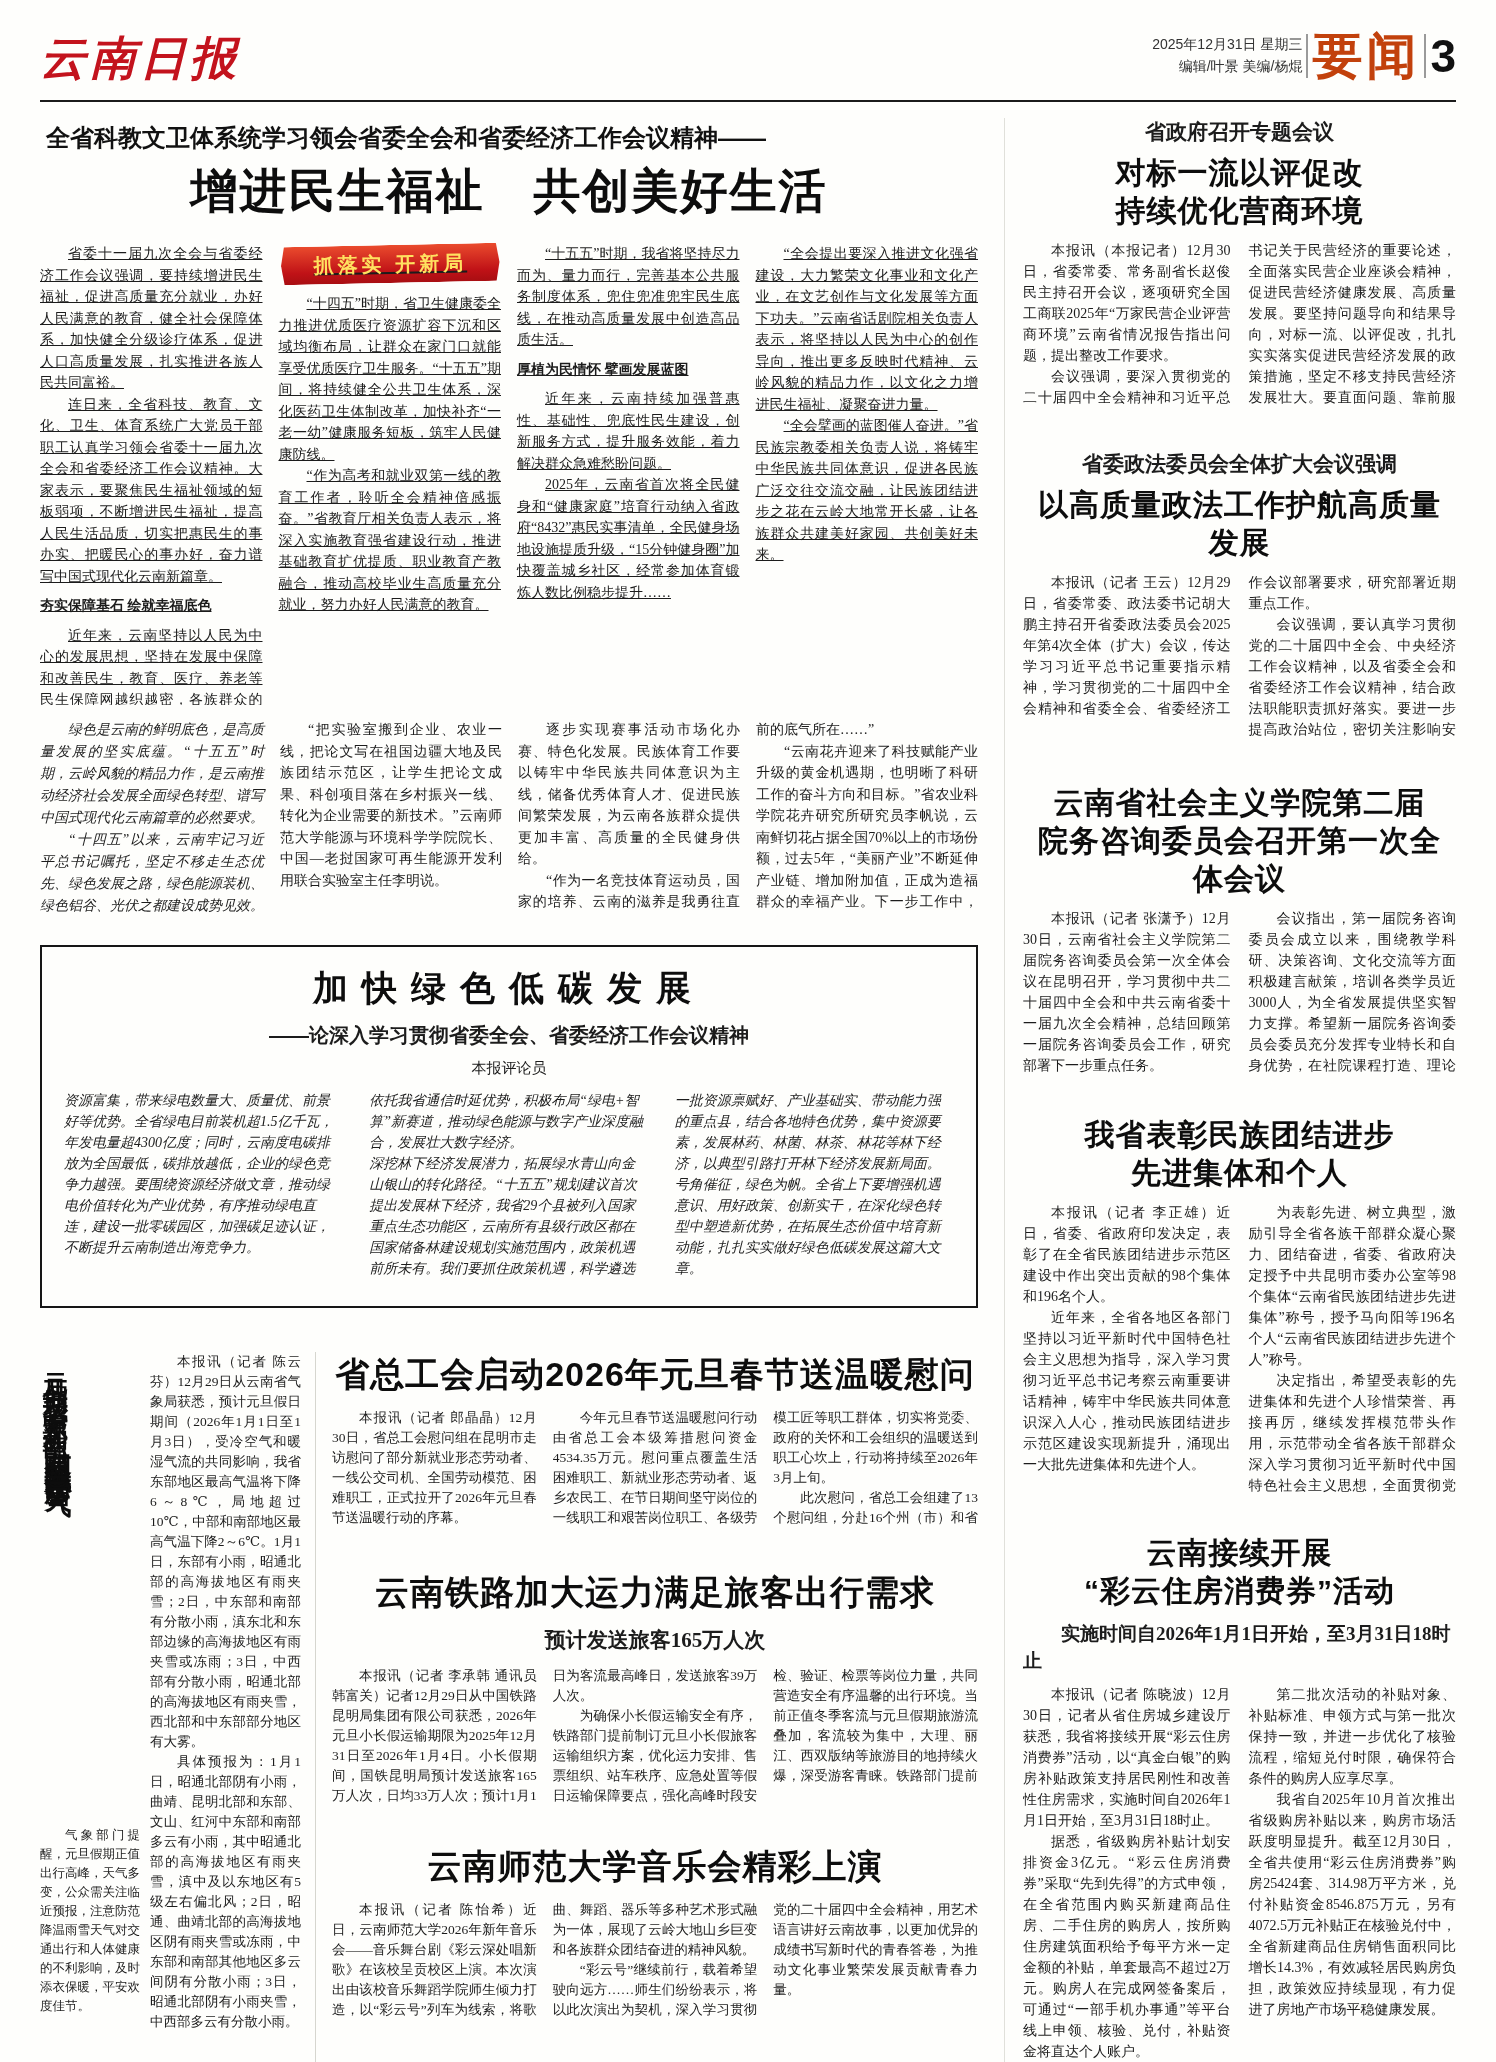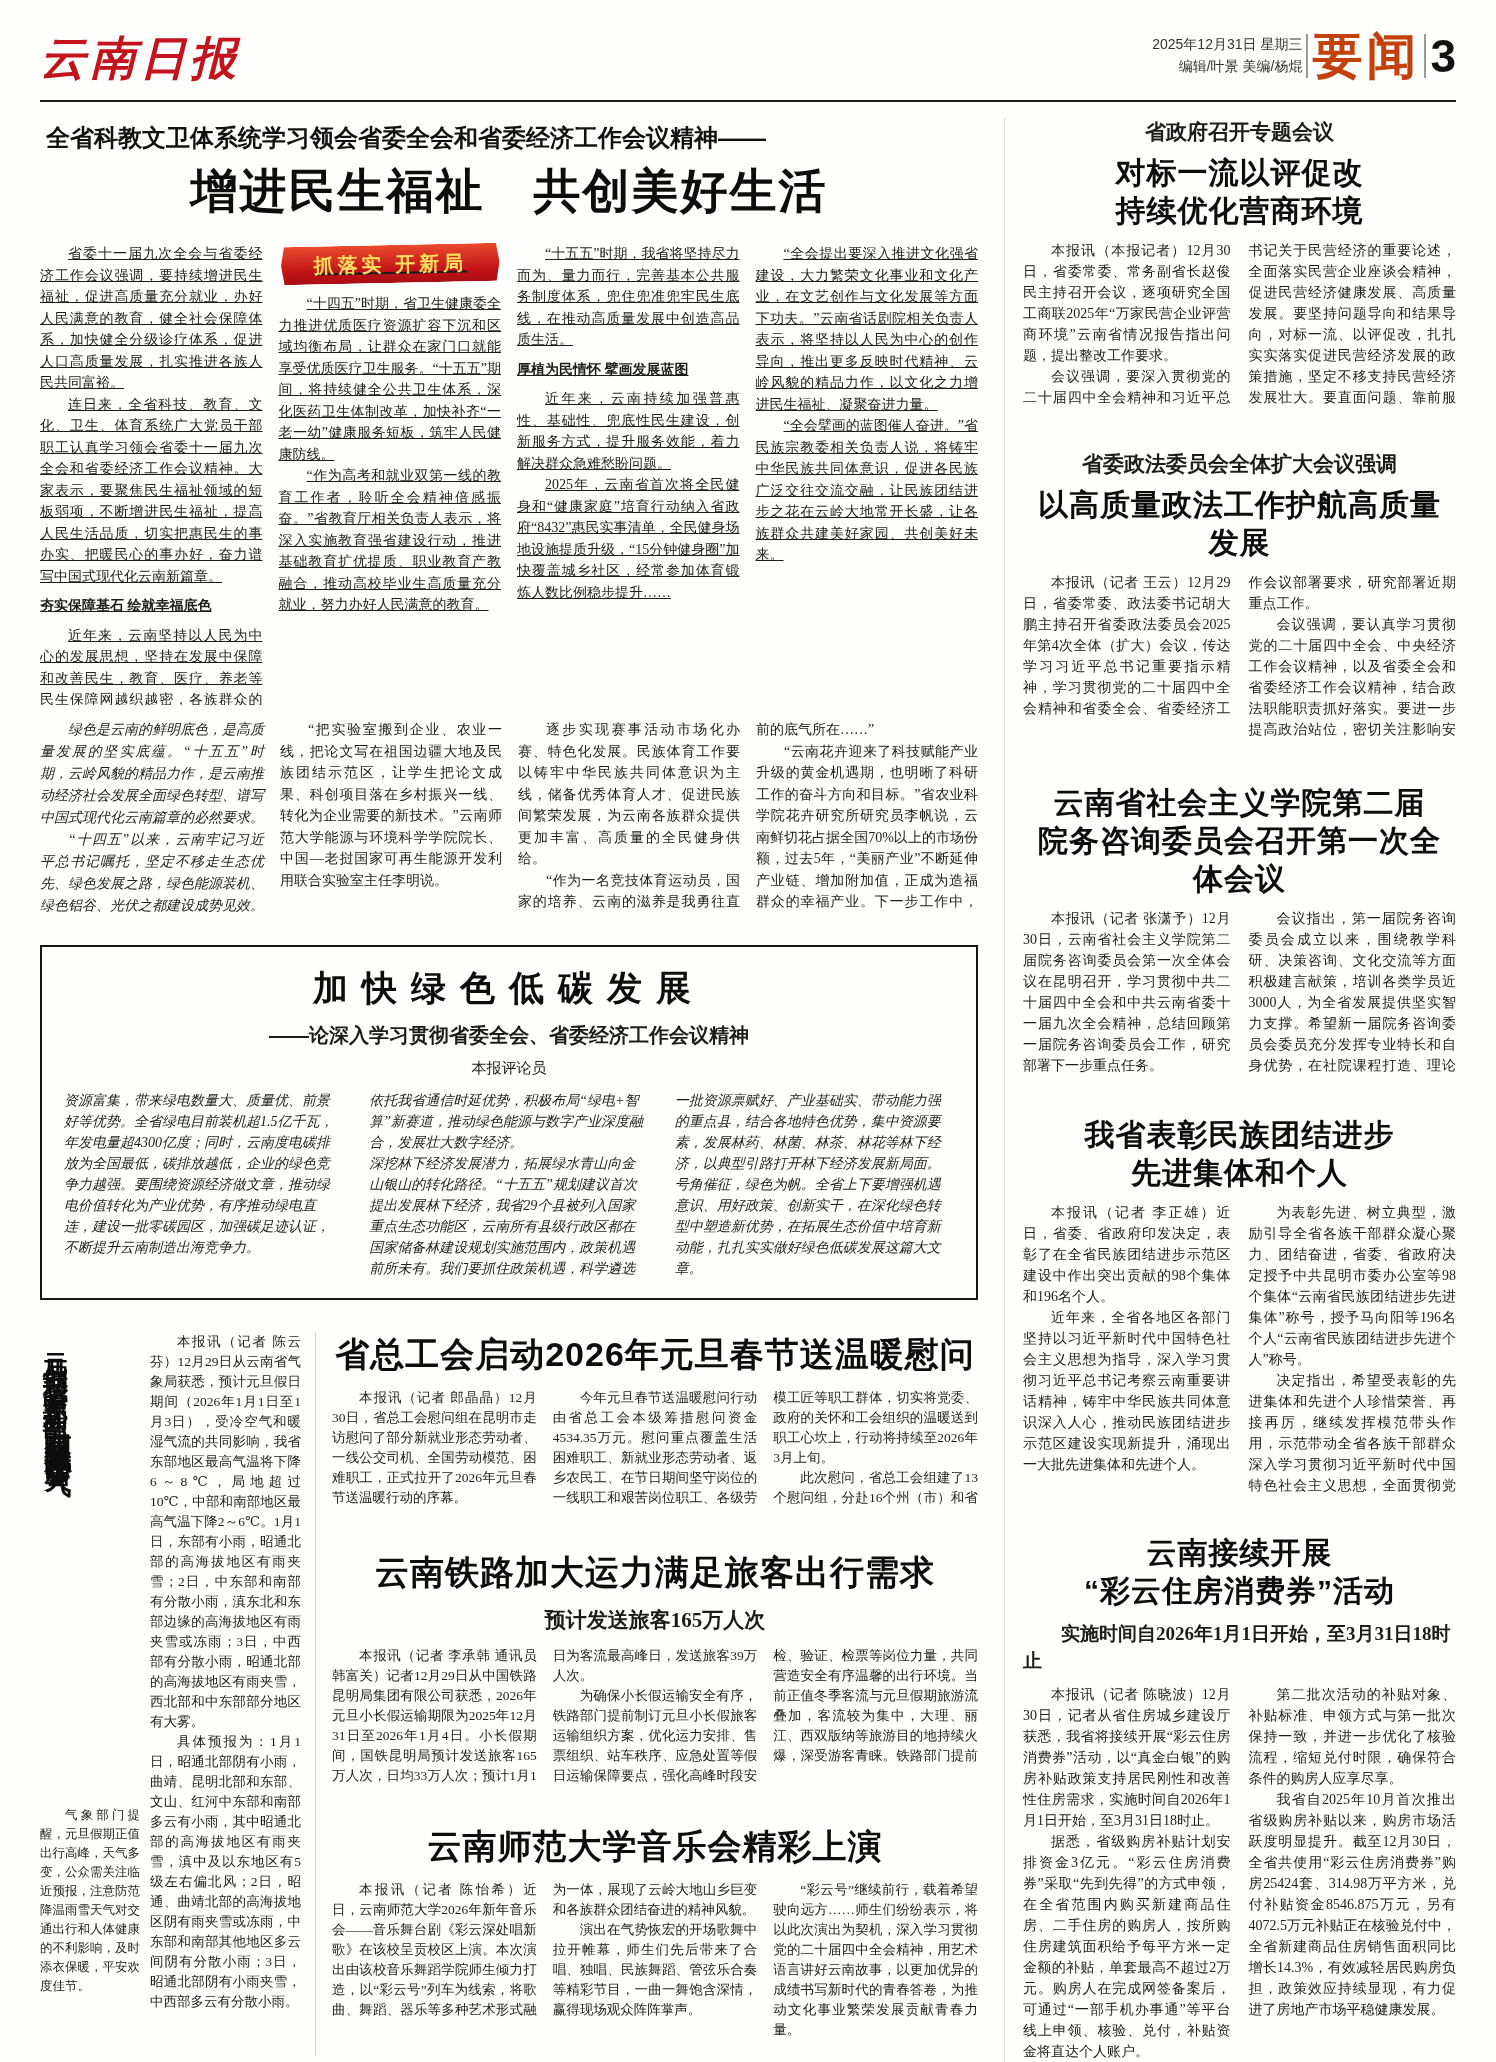--- a/index.html
+++ b/index.html
@@ -39,21 +39,21 @@
   .banner { clip-path:polygon(1.5% 0,98.5% 0,100% 50%,98.5% 100%,1.5% 100%,0 50%);
     background:linear-gradient(180deg,#ea4b2d 0%,#c01217 70%,#a80e12 100%);
     color:#ffe160; font-family:"Liberation Sans","DejaVu Sans",sans-serif; font-weight:900;
     font-size:20px; letter-spacing:4px; text-align:center; line-height:38px; height:38px;
     margin:2px 2px 10px 2px; transform:rotate(-1.2deg); }
   .region-b { display:flex; gap:16px; height:212px; overflow:hidden; margin-bottom:14px; }
   .b-intro { width:224px; font-style:italic; }
   .b-intro p { font-size:14px; line-height:22px; }
   .b-flow { flex:1; column-count:3; column-gap:16px; height:212px; }
   
-  .ed-box { border:2px solid #161616; padding:18px 22px 16px 22px; margin-bottom:32px; }
+  .ed-box { border:2px solid #161616; padding:18px 22px 24px 22px; margin-bottom:44px; }
   .box-headline { font-family:"Liberation Sans","DejaVu Sans",sans-serif; font-weight:900;
     font-size:35px; letter-spacing:14px; text-align:center; color:#0d0d0d; }
   .box-subtitle { font-family:"Liberation Sans","DejaVu Sans",sans-serif; font-weight:bold;
     font-size:20px; text-align:center; margin-top:10px; }
   .box-byline { font-size:15px; text-align:center; margin:10px 0 12px 0;
     font-family:"Liberation Sans","DejaVu Sans",sans-serif; }
   .box-body { column-count:3; column-gap:26px; height:192px; overflow:hidden; font-style:italic; }
   .box-body p { font-size:14px; line-height:21px; }
   
   .lower-row { display:flex; gap:16px; }
@@ -200,21 +200,20 @@
               <p>本报讯（记者 李承韩 通讯员 韩富关）记者12月29日从中国铁路昆明局集团有限公司获悉，2026年元旦小长假运输期限为2025年12月31日至2026年1月4日。小长假期间，国铁昆明局预计发送旅客165万人次，日均33万人次；预计1月1日为客流最高峰日，发送旅客39万人次。</p>
               <p>为确保小长假运输安全有序，铁路部门提前制订元旦小长假旅客运输组织方案，优化运力安排、售票组织、站车秩序、应急处置等假日运输保障要点，强化高峰时段安检、验证、检票等岗位力量，共同营造安全有序温馨的出行环境。当前正值冬季客流与元旦假期旅游流叠加，客流较为集中，大理、丽江、西双版纳等旅游目的地持续火爆，深受游客青睐。铁路部门提前盯控车票预售信息，精准分析客流走</p>
 
             </div>
           </div>
 
           <div class="mid-article">
             <div class="mid-headline">云南师范大学音乐会精彩上演</div>
             <div class="mid-body h-concert">
               <p>本报讯（记者 陈怡希）近日，云南师范大学2026年新年音乐会——音乐舞台剧《彩云深处唱新歌》在该校呈贡校区上演。本次演出由该校音乐舞蹈学院师生倾力打造，以“彩云号”列车为线索，将歌曲、舞蹈、器乐等多种艺术形式融为一体，展现了云岭大地山乡巨变和各族群众团结奋进的精神风貌。</p>
-              <p>演出在气势恢宏的开场歌舞中拉开帷幕，师生们先后带来了合唱、独唱、民族舞蹈、管弦乐合奏等精彩节目，一曲一舞饱含深情，赢得现场观众阵阵掌声。</p>
               <p>“彩云号”继续前行，载着希望驶向远方……师生们纷纷表示，将以此次演出为契机，深入学习贯彻党的二十届四中全会精神，用艺术语言讲好云南故事，以更加优异的成绩书写新时代的青春答卷，为推动文化事业繁荣发展贡献青春力量。</p>
             </div>
           </div>
 
         </div>
       </div>
     </div>
 
     <div class="right-section">
 

